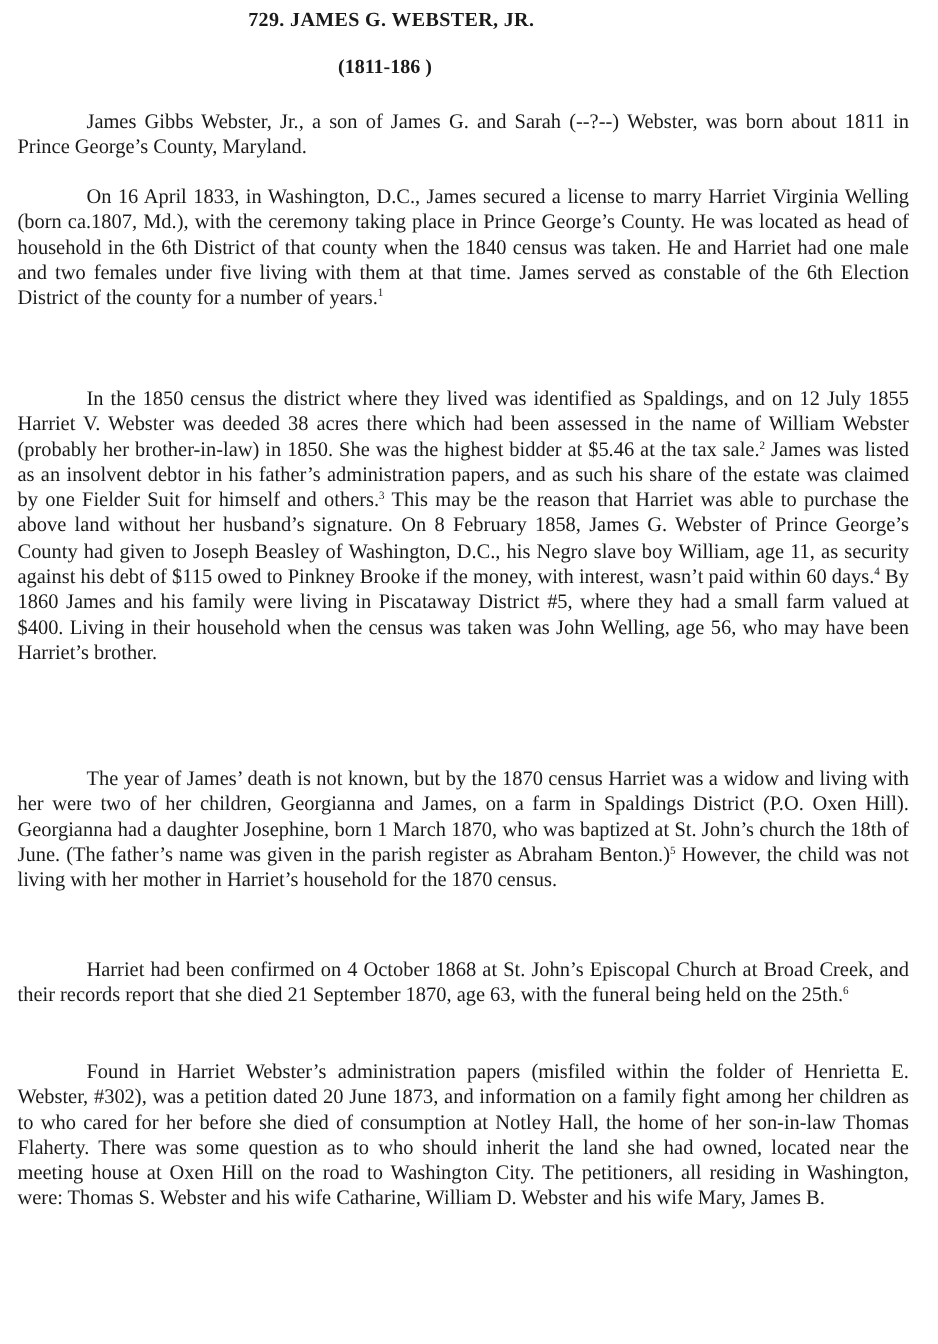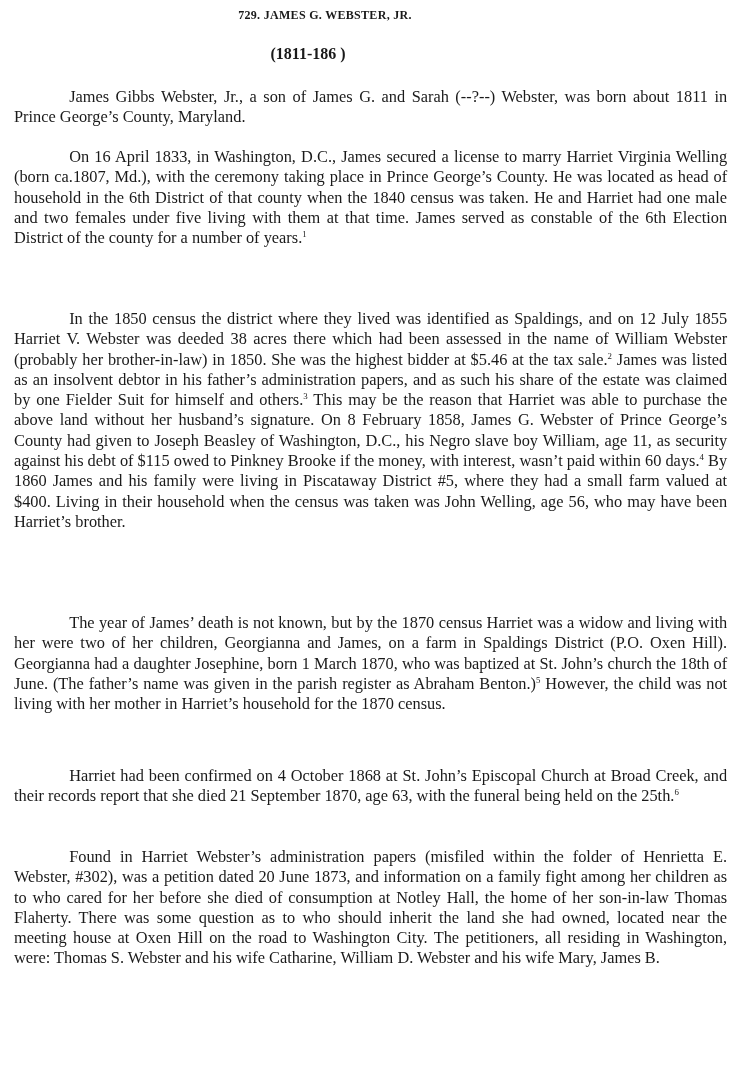--- a/index.html
+++ b/index.html
@@ -3,21 +3,21 @@
 <meta charset="utf-8">
 <style>
   html, body { margin: 0; padding: 0; background: #ffffff; }
   body {
     width: 750px; height: 1075px; position: relative; overflow: hidden;
     font-family: "Liberation Serif", "DejaVu Serif", serif;
     color: #1a1a1a;
   }
   .title {
     position: absolute; left: 0; width: 626px; top: 8px;
-    text-align: center; font-weight: bold; font-size: 12px; letter-spacing: 0.3px; padding-left: 12px;
+    text-align: center; font-weight: bold; font-size: 16px; letter-spacing: 0.3px;
   }
   .subtitle {
     position: absolute; left: 0; width: 616px; top: 45px;
     text-align: center; font-weight: bold; font-size: 16px;
   }
   .para {
     position: absolute; left: 14px; width: 724px;
     font-size: 16.6px; line-height: 20.3px; text-align: justify;
     text-indent: 56px; margin: 0;
     transform: scaleX(0.985); transform-origin: left top;

